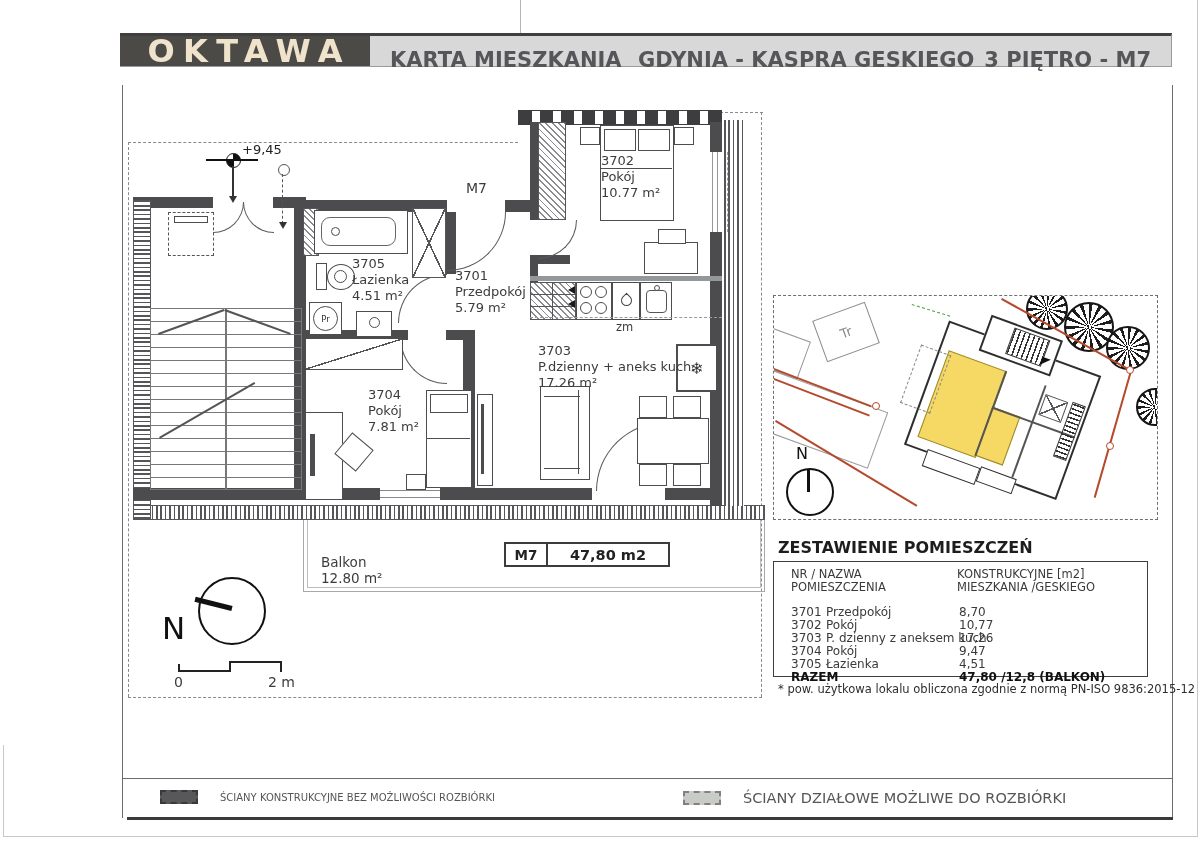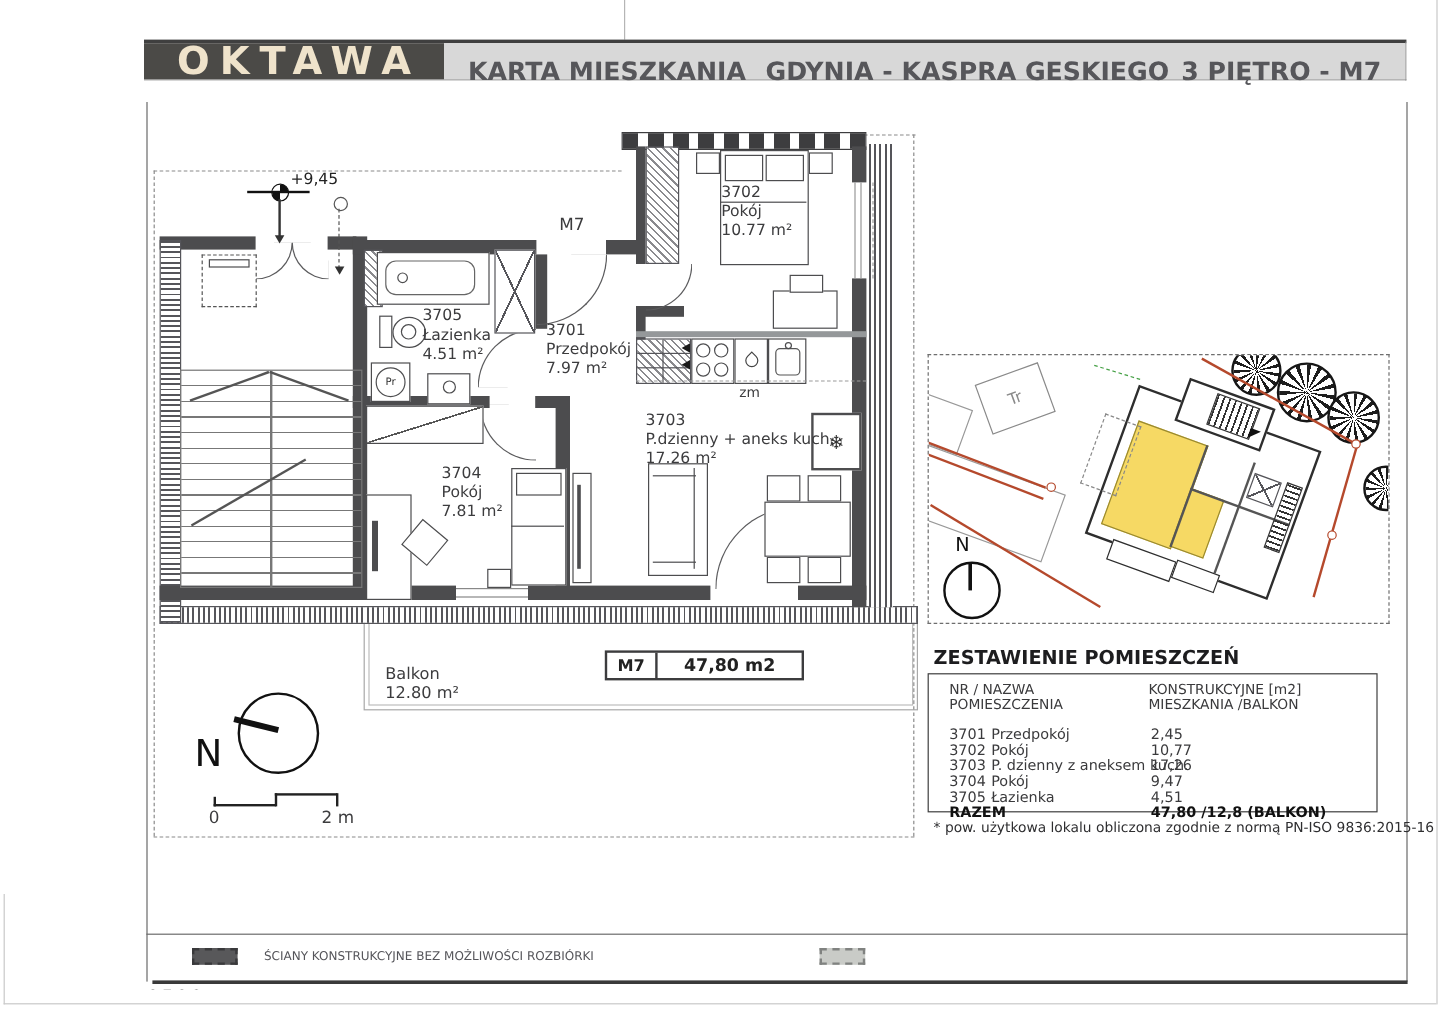--- a/index.html
+++ b/index.html
@@ -207,21 +207,21 @@
       <div>10.77 m²</div>
     </div>
     <div class="lbl" style="left:224px;top:148px;">
       <div>3705</div>
       <div>Łazienka</div>
       <div>4.51 m²</div>
     </div>
     <div class="lbl" style="left:327px;top:160px;">
       <div>3701</div>
       <div>Przedpokój</div>
-      <div>7.97 m²</div>
+      <div>5.79 m²</div>
     </div>
     <div class="lbl" style="left:410px;top:235px;">
       <div>3703</div>
       <div>P.dzienny + aneks kuch.</div>
       <div>17.26 m²</div>
     </div>
     <div class="lbl" style="left:240px;top:279px;">
       <div>3704</div>
       <div>Pokój</div>
       <div>7.81 m²</div>
@@ -294,45 +294,46 @@
     <div style="position:absolute;left:12px;top:172px;width:44px;height:44px;border:2.5px solid #111;border-radius:50%;background:#fff;"></div>
     <div style="position:absolute;left:33px;top:174px;width:3px;height:22px;background:#111;"></div>
     <span style="position:absolute;left:22px;top:148px;font-size:16px;color:#111;">N</span>
   </div>
 
   <span class="abs" style="left:778px;top:538px;font-size:16px;font-weight:bold;color:#1d1d1f;">ZESTAWIENIE POMIESZCZEŃ</span>
   <div class="abs" style="left:773px;top:561px;width:375px;height:116px;border:1.3px solid #3e3e3e;box-sizing:border-box;font-size:11.5px;color:#3a3a3c;">
     <span class="abs" style="left:17px;top:5px;">NR / NAZWA</span>
     <span class="abs" style="left:17px;top:18px;">POMIESZCZENIA</span>
     <span class="abs" style="left:183px;top:5px;">KONSTRUKCYJNE [m2]</span>
-    <span class="abs" style="left:183px;top:18px;">MIESZKANIA /BALKON</span>
+    <span class="abs" style="left:183px;top:18px;">MIESZKANIA /GESKIEGO</span>
 
     <div class="tbl-row" style="font-size:12px;">
       <span style="left:17px;top:43px;">3701</span>
       <span style="left:52px;top:43px;">Przedpokój</span>
-      <span style="left:185px;top:43px;">2,45</span>
+      <span style="left:185px;top:43px;">8,70</span>
       <span style="left:17px;top:56px;">3702</span>
       <span style="left:52px;top:56px;">Pokój</span>
       <span style="left:185px;top:56px;">10,77</span>
       <span style="left:17px;top:69px;">3703</span>
       <span style="left:52px;top:69px;">P. dzienny z aneksem kuch.</span>
       <span style="left:185px;top:69px;">17,26</span>
       <span style="left:17px;top:82px;">3704</span>
       <span style="left:52px;top:82px;">Pokój</span>
       <span style="left:185px;top:82px;">9,47</span>
       <span style="left:17px;top:95px;">3705</span>
       <span style="left:52px;top:95px;">Łazienka</span>
       <span style="left:185px;top:95px;">4,51</span>
       <span style="left:17px;top:108px;font-weight:bold;color:#111;">RAZEM</span>
       <span style="left:185px;top:108px;font-weight:bold;color:#111;">47,80 /12,8 (BALKON)</span>
     </div>
   </div>
-  <span class="abs" style="left:778px;top:682px;font-size:11.5px;color:#2e2e30;">* pow. użytkowa lokalu obliczona zgodnie z normą PN-ISO 9836:2015-16</span>
+  <span class="abs" style="left:778px;top:682px;font-size:11.5px;color:#2e2e30;">* pow. użytkowa lokalu obliczona zgodnie z normą PN-ISO 9836:2015-12</span>
 
   <div class="abs" style="left:160px;top:790px;display:flex;align-items:center;">
     <span style="display:inline-block;width:38px;height:14px;background:#58585a;border:2px dashed #39393b;box-sizing:border-box;"></span>
     <span style="margin-left:22px;font-size:10px;color:#55555a;">ŚCIANY KONSTRUKCYJNE BEZ MOŻLIWOŚCI ROZBIÓRKI</span>
   </div>
   <div class="abs" style="left:683px;top:790px;display:flex;align-items:center;">
     <span style="display:inline-block;width:38px;height:14px;background:#c9cbc7;border:2px dashed #808280;box-sizing:border-box;"></span>
+    <span style="margin-left:22px;font-size:14.5px;color:#55555a;">ŚCIANY DZIAŁOWE MOŻLIWE DO ROZBIÓRKI</span>
   </div>
 
 </div>
 
 </body></html>

